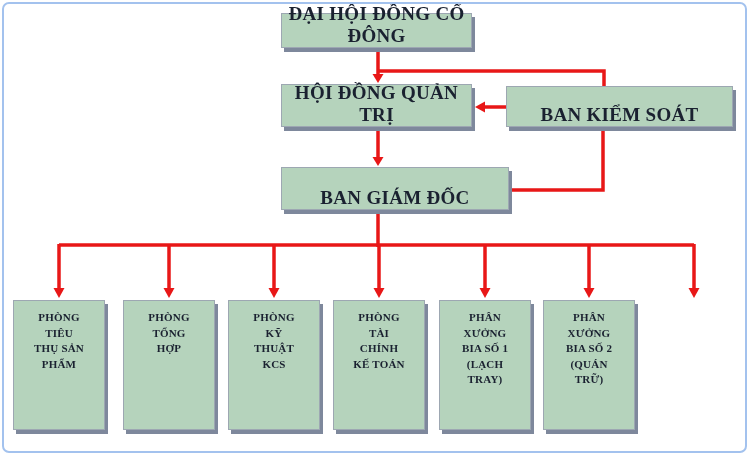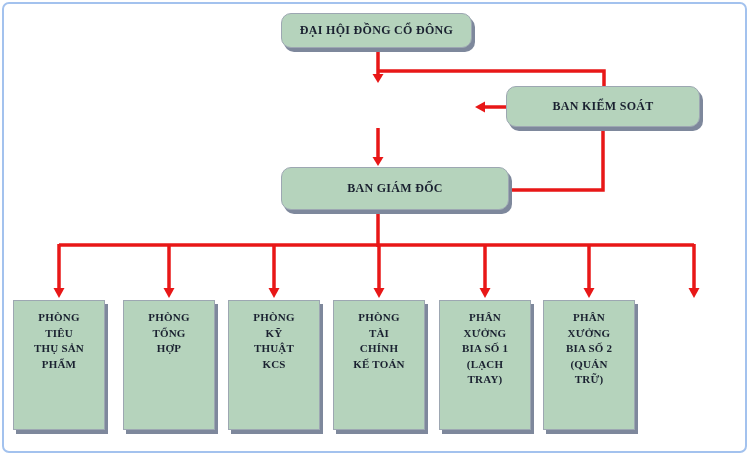--- a/index.html
+++ b/index.html
@@ -18,27 +18,27 @@
   }
   .connectors polygon { fill:var(--arrow-color,#e81717); stroke:none; }
   .node {
     position:absolute; box-sizing:border-box;
     background:var(--box-fill,#b5d3bc);
     border:1px solid var(--box-border,#9da7b2);
     box-shadow:3px 4px 0 var(--box-shadow,#7e889c);
     color:var(--text-color,#1a2130);
     font-weight:bold; text-align:center;
   }
-  .lvl { display:flex; align-items:center; justify-content:center; font-size:12px; letter-spacing:0.3px;border-radius:10px; }
+  .lvl { display:flex; align-items:flex-end; justify-content:center; font-size:19px; letter-spacing:0.3px; }
   .dept { font-size:11px; line-height:15.5px; padding-top:9px; letter-spacing:0.2px; }
   .dept .lbl { white-space:pre-line; display:block; }
   
   #n-shareholders { left:281px; top:13px;  width:191px; height:35px; }
   #n-board        { left:281px; top:84px;  width:191px; height:43px; }
-  #n-supervisory  { left:506px; top:86px;  width:194px; height:41px; }
+  #n-supervisory  { left:506px; top:86px;  width:227px; height:41px; }
   #n-directors    { left:281px; top:167px; width:228px; height:43px; }
   .dept { top:300px; width:92px; height:130px; }
   #d1 { left:13px; }  #d2 { left:123px; } #d3 { left:228px; } #d4 { left:333px; }
   #d5 { left:439px; } #d6 { left:543px; } #d7 { left:648px; }
 </style>
 </head>
 <body>
 
 <div class="stage">
 
@@ -93,20 +93,23 @@
     <g>
       <line x1="694" y1="244" x2="694" y2="289"></line>
       <polygon points="688.5,288 699.5,288 694,298"></polygon>
     </g>
   </svg>
 
   <div class="node lvl" id="n-shareholders">
     <span class="lbl">ĐẠI HỘI ĐỒNG CỔ ĐÔNG</span>
   </div>
 
+  <div class="node lvl" id="n-board">
+    <span class="lbl">HỘI ĐỒNG QUẢN TRỊ</span>
+  </div>
 
   <div class="node lvl" id="n-supervisory">
     <span class="lbl">BAN KIỂM SOÁT</span>
   </div>
 
   <div class="node lvl" id="n-directors">
     <span class="lbl">BAN GIÁM ĐỐC</span>
   </div>
 
   <div class="node dept" id="d1">

